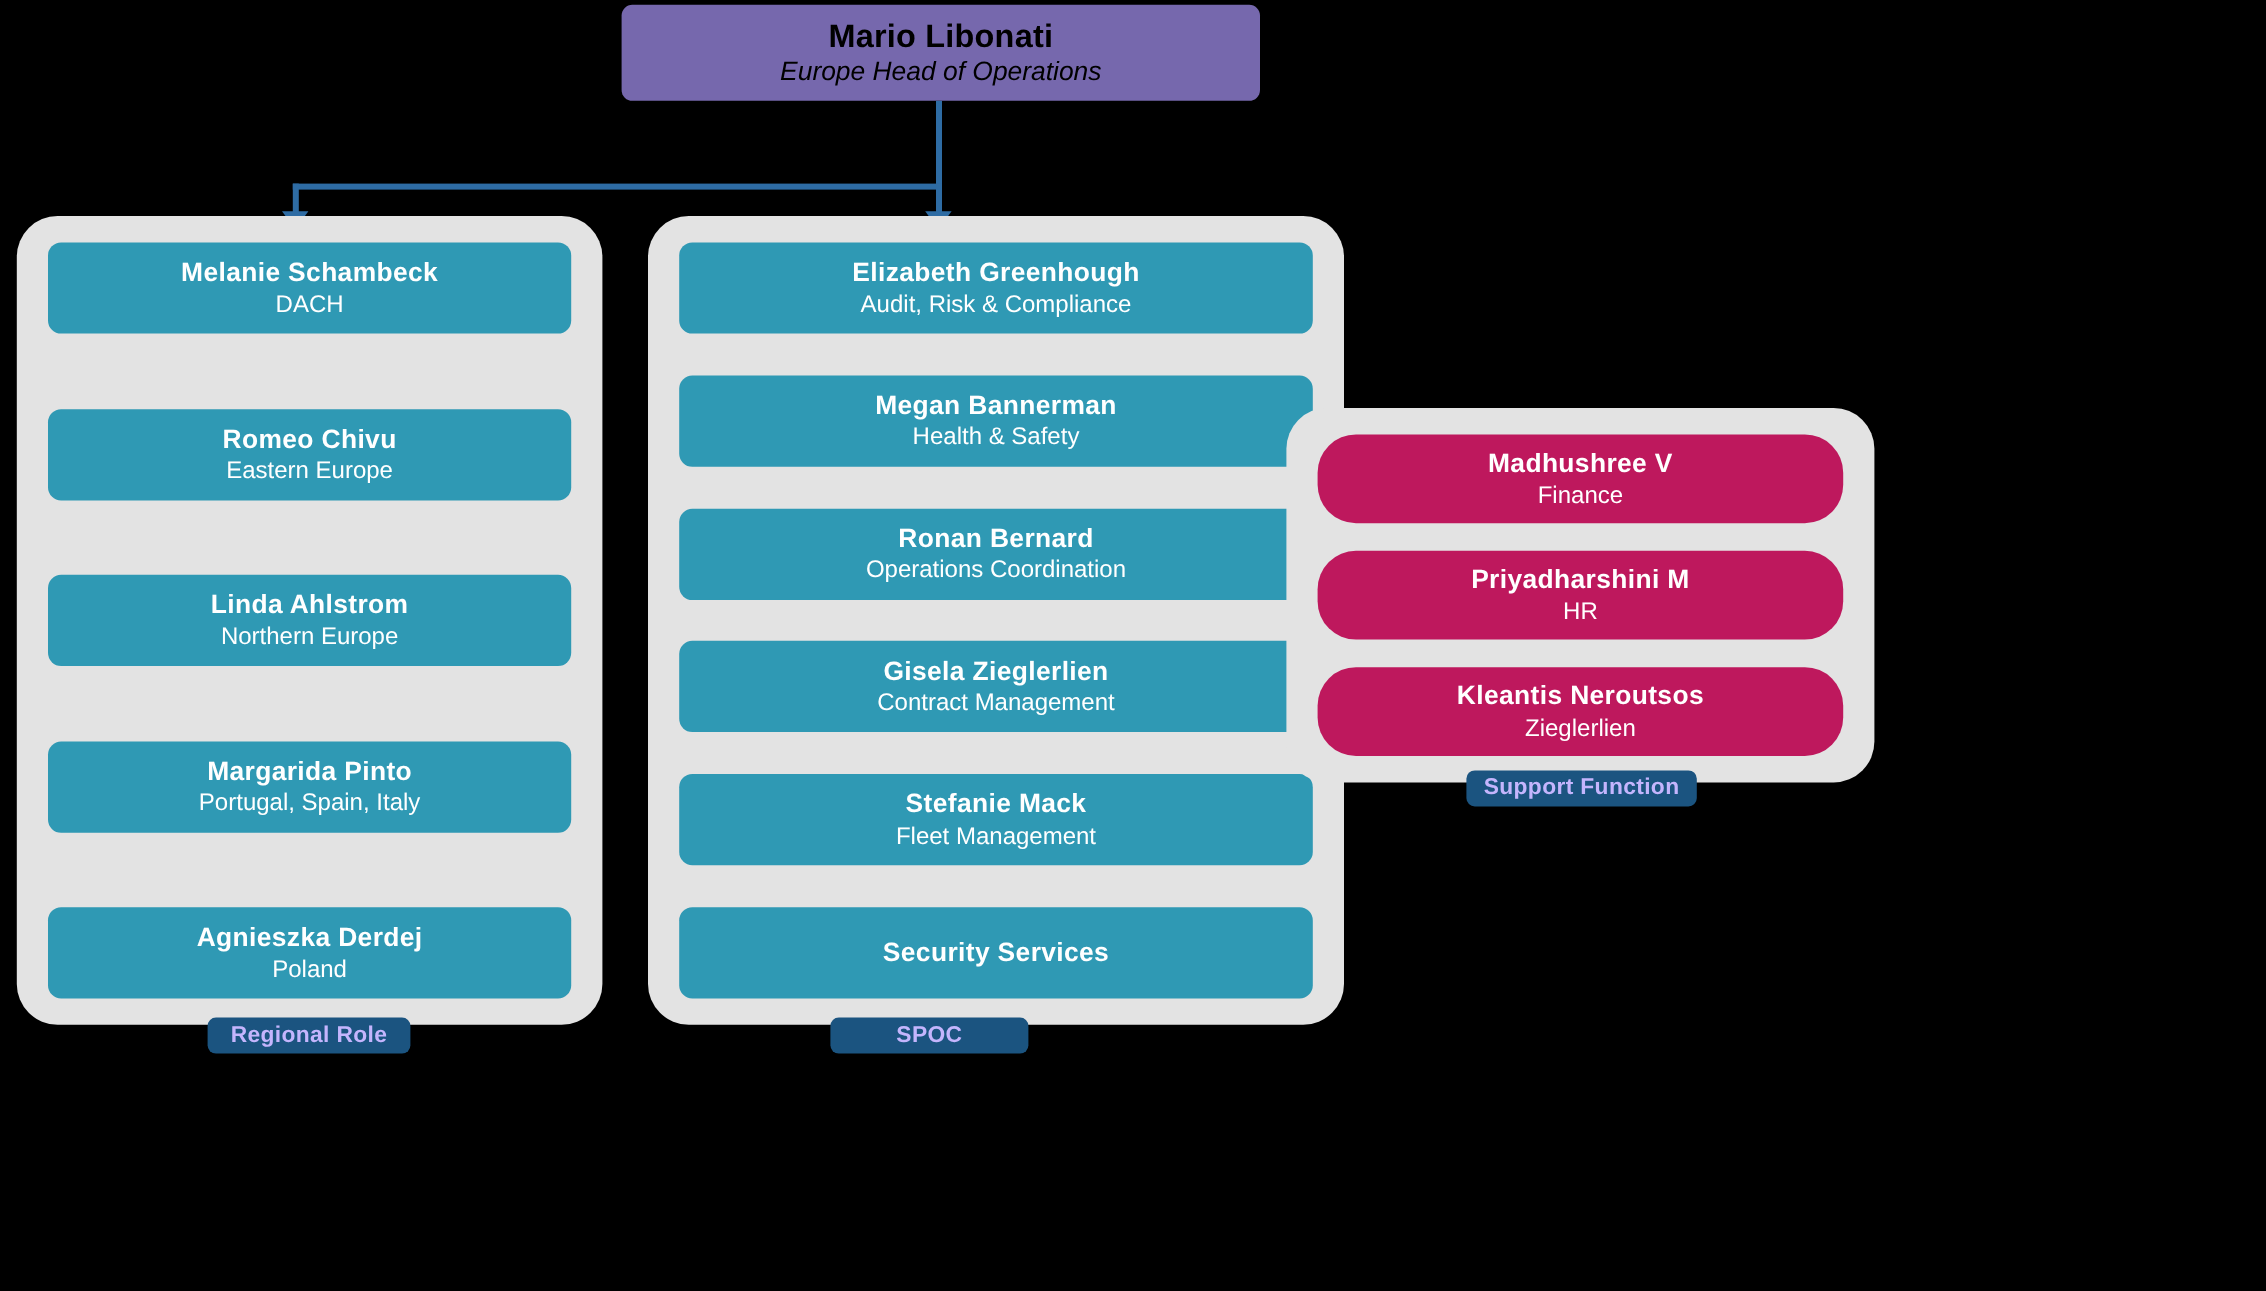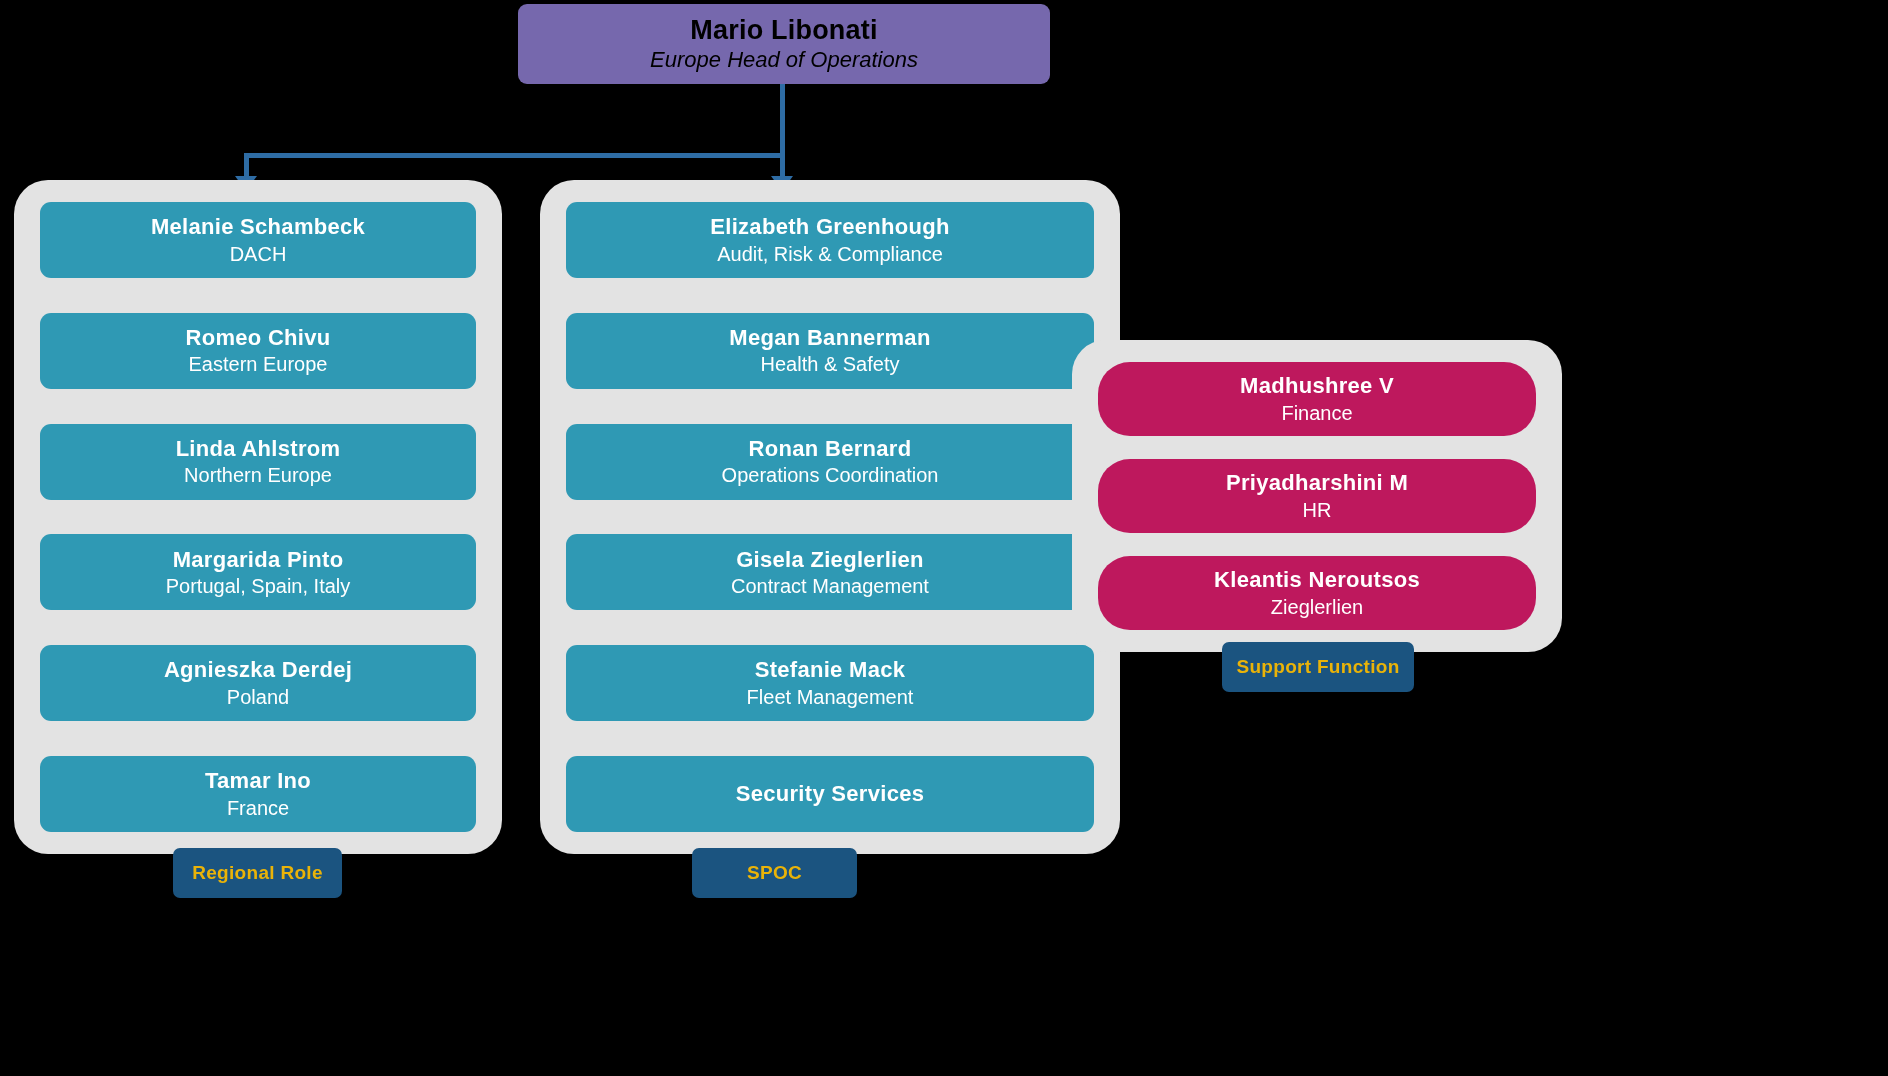--- a/index.html
+++ b/index.html
@@ -112,28 +112,28 @@
   
   .group-regional .card { height: 76px; }
   .group-spoc .card     { height: 76px; }
   .group-support .card  { height: 74px; }
 
   
   .badge {
     position: absolute;
     background: #1b5480;
     border-radius: 7px;
-    color: #eab308;
+    color: #c4b5fd;
     font-size: 19px;
     font-weight: bold;
     letter-spacing: 0.3px;
     display: flex;
     align-items: center;
     justify-content: center;
-    height: 50px;
+    height: 30px;
   }
   .badge-regional { left: 173px;  top: 848px; width: 169px; }
   .badge-spoc     { left: 692px;  top: 848px; width: 165px; }
   .badge-support  { left: 1222px; top: 642px; width: 192px; }
 </style>
 </head>
 <body>
 
 <div id="canvas">
 
@@ -164,24 +164,20 @@
           <div class="card-sub">Northern Europe</div>
         </div>
         <div class="card card-teal">
           <div class="card-name">Margarida Pinto</div>
           <div class="card-sub">Portugal, Spain, Italy</div>
         </div>
         <div class="card card-teal">
           <div class="card-name">Agnieszka Derdej</div>
           <div class="card-sub">Poland</div>
         </div>
-        <div class="card card-teal">
-          <div class="card-name">Tamar Ino</div>
-          <div class="card-sub">France</div>
-        </div>
       </div>
   </div>
   <div class="badge badge-regional">Regional Role</div>
 
   <div class="group group-spoc">
     <div class="cards" id="cards-spoc">
         <div class="card card-teal">
           <div class="card-name">Elizabeth Greenhough</div>
           <div class="card-sub">Audit, Risk &amp; Compliance</div>
         </div>

